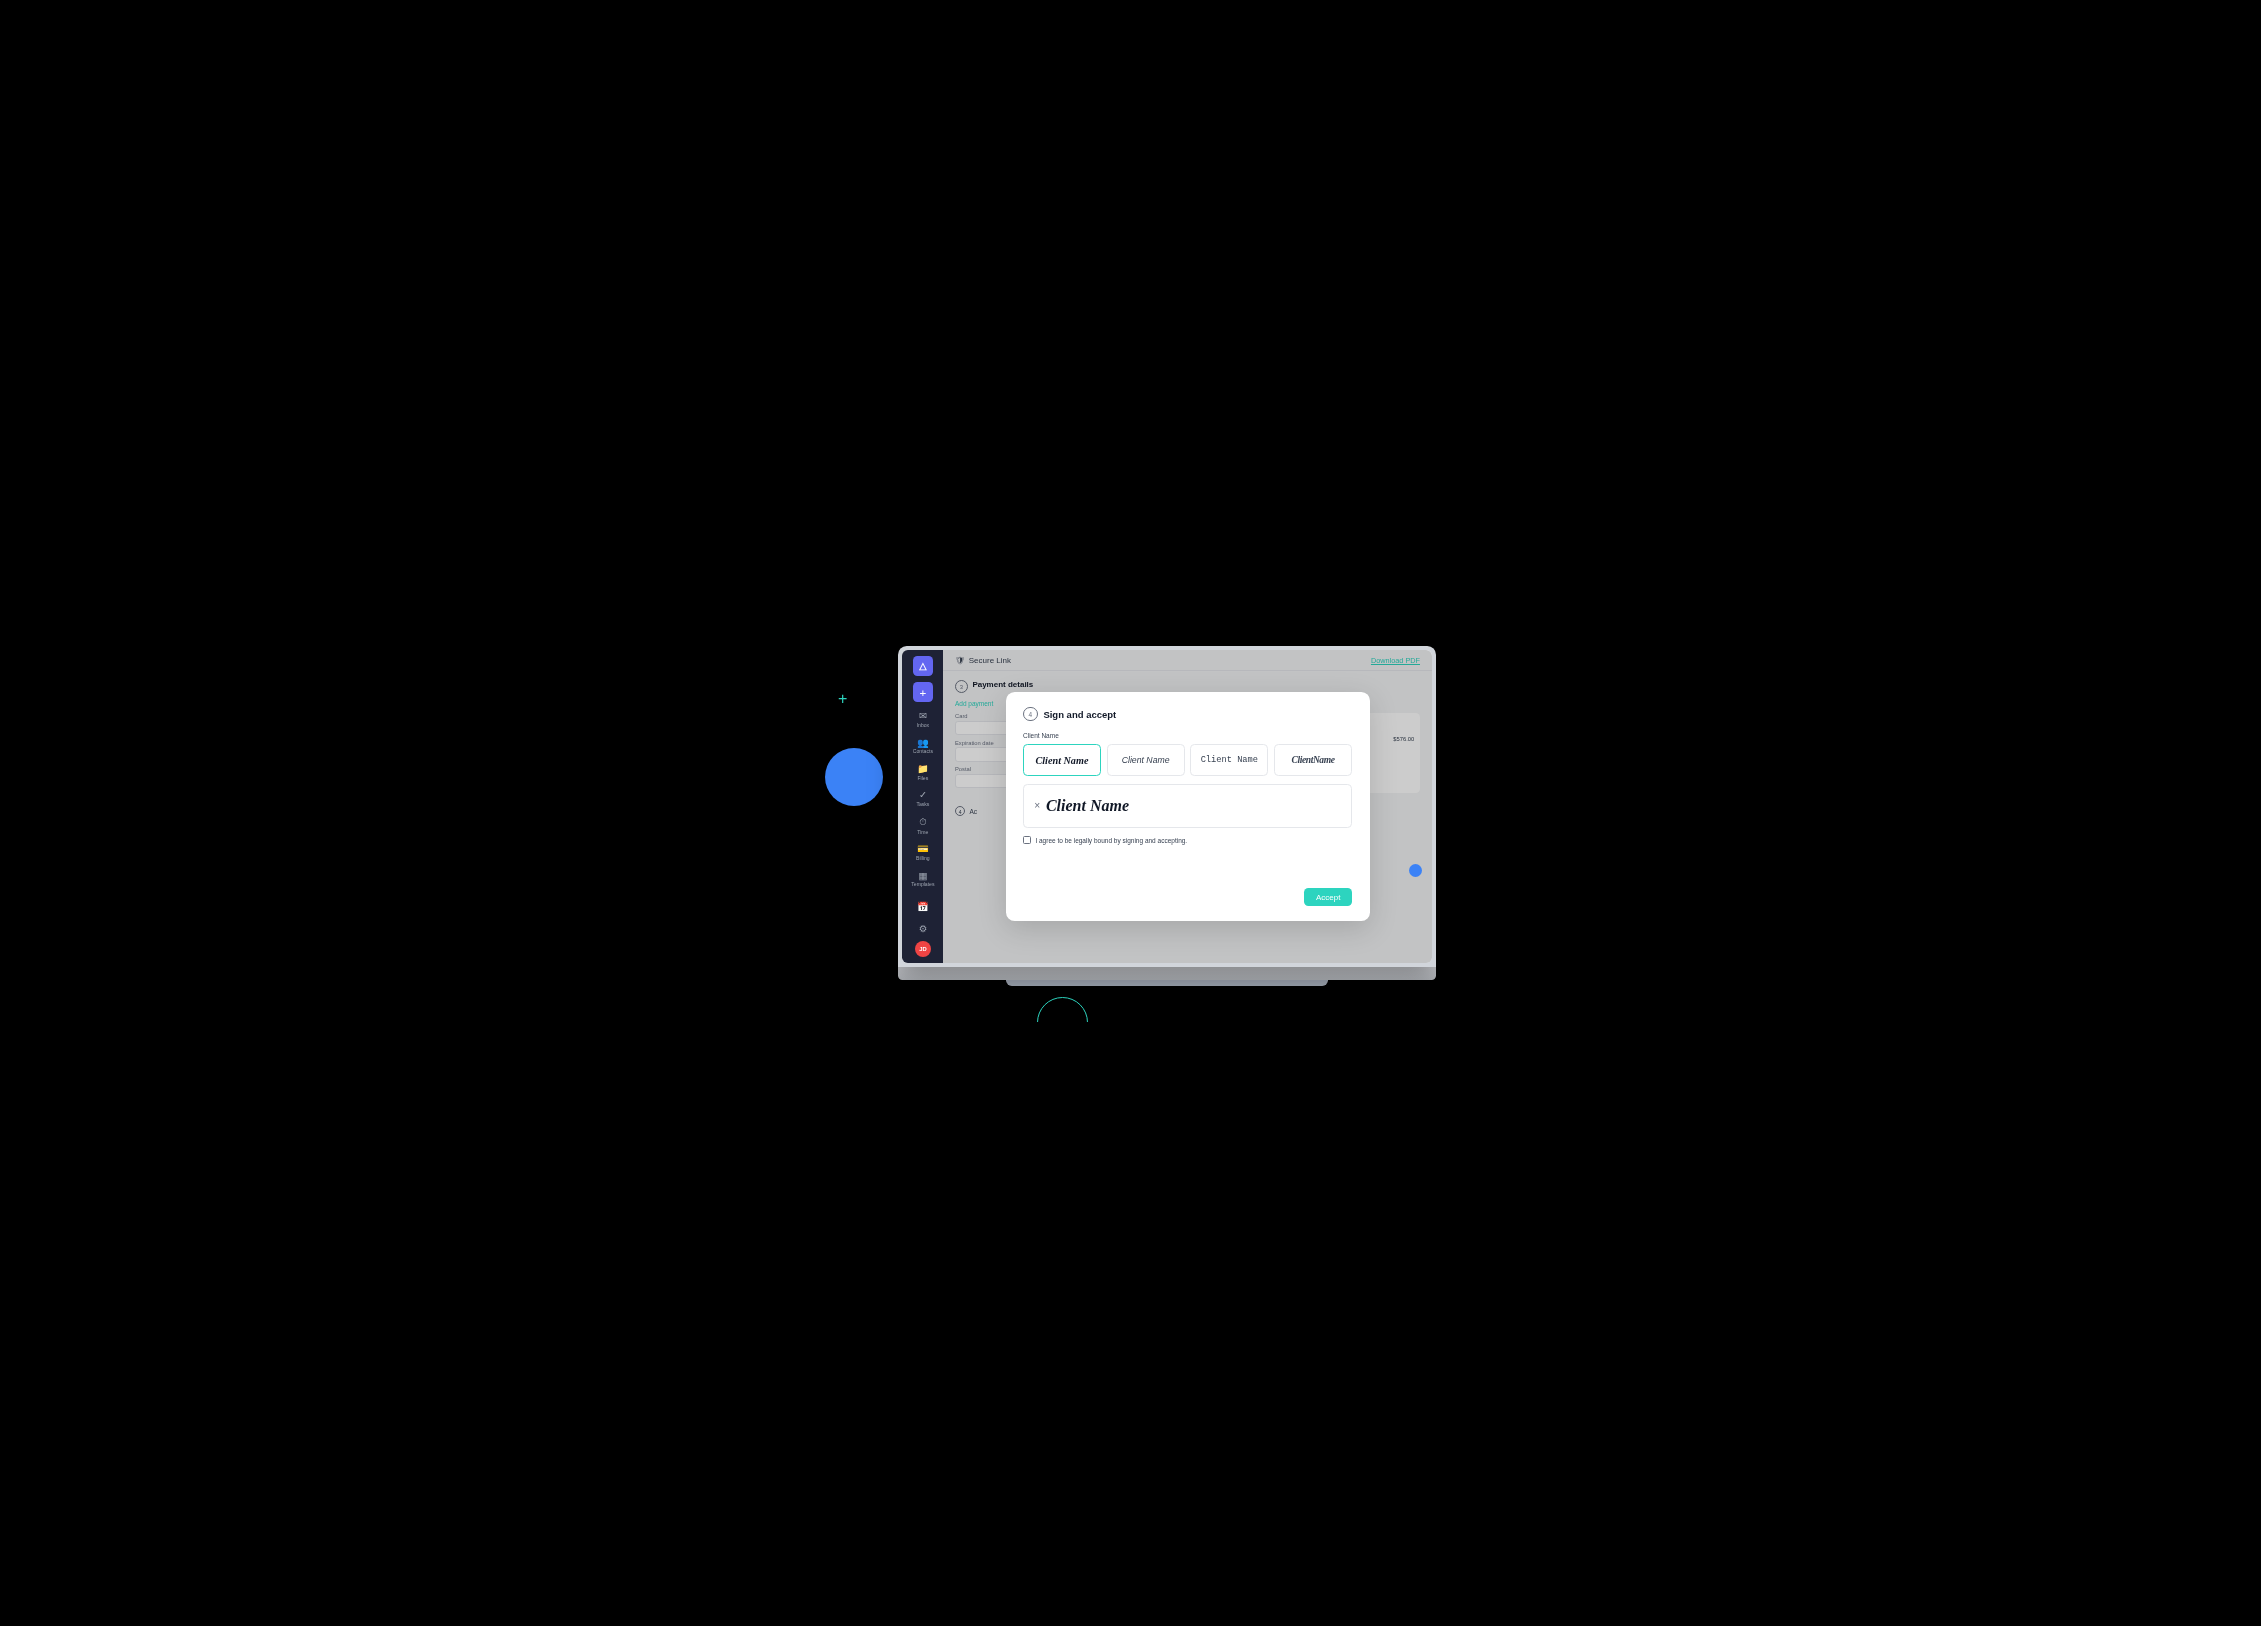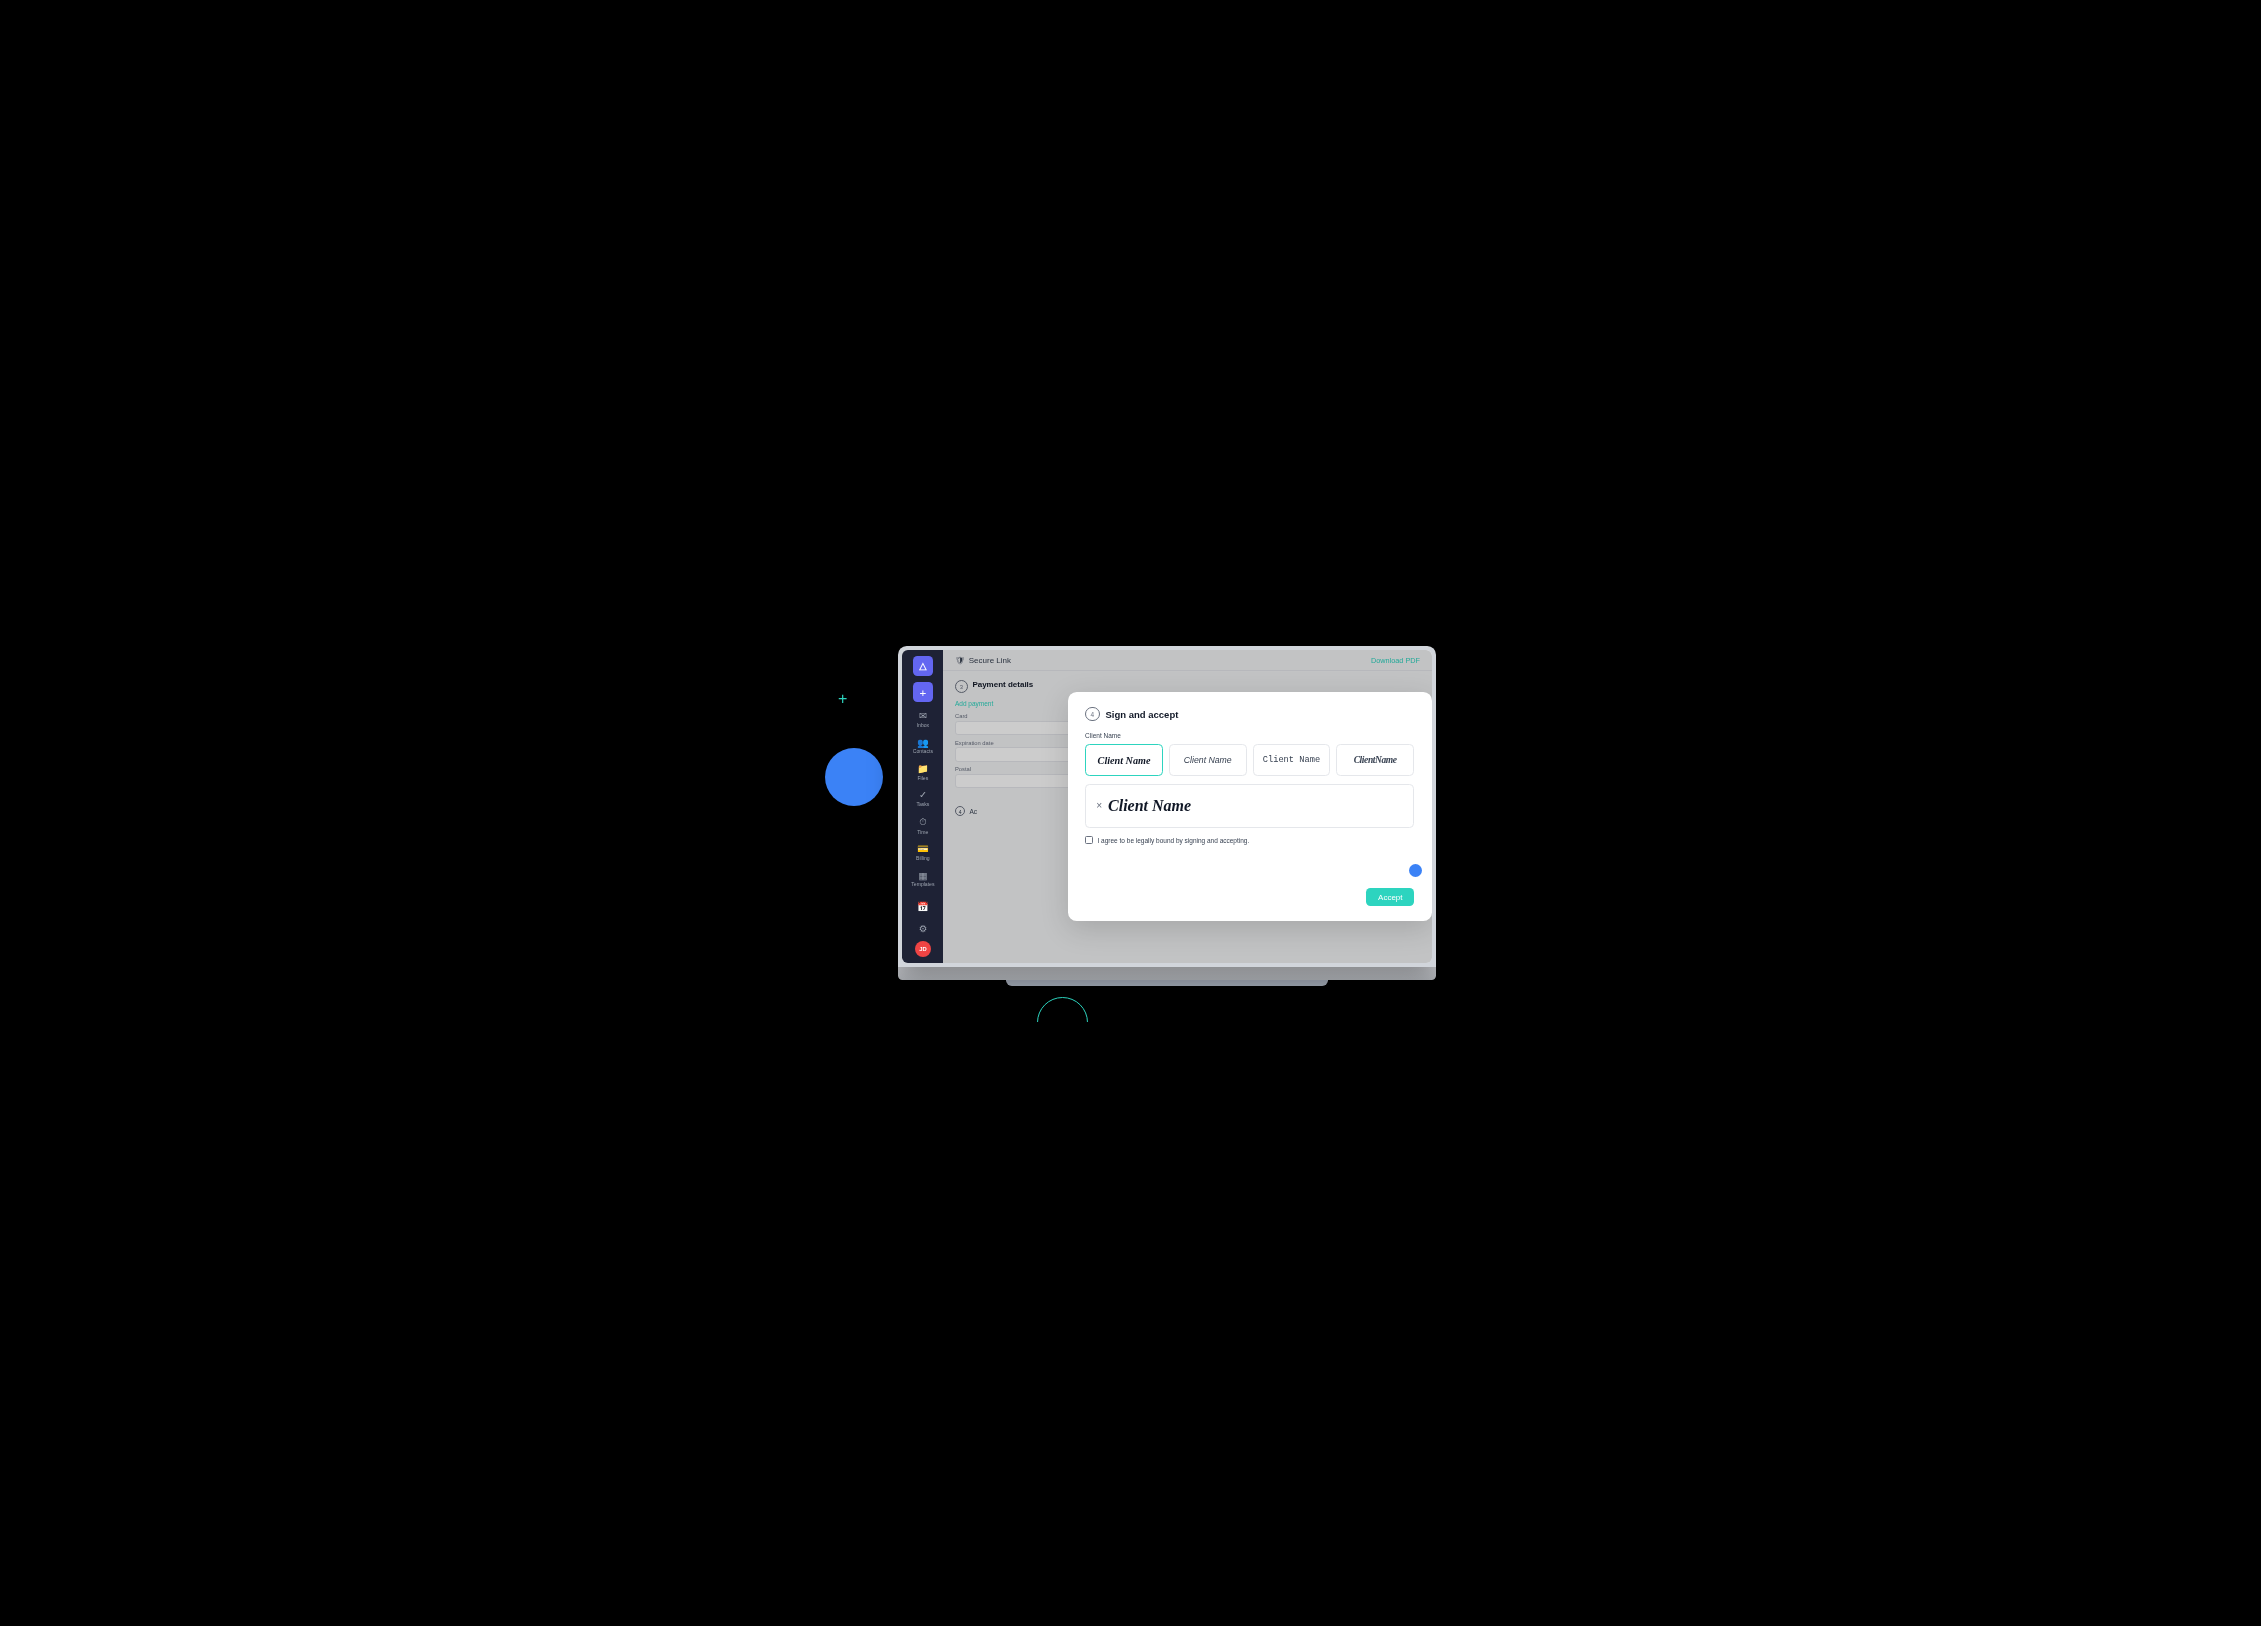--- a/index.html
+++ b/index.html
@@ -239,20 +239,21 @@
 
     .shield-icon {
       color: #374151;
       font-size: 8px;
     }
 
     .download-pdf-link {
       font-size: 7.3px;
       color: #2dd4bf;
       cursor: pointer;
+      text-decoration: underline;
     }
 
     
     .content-area {
       padding: 8.7px 11.6px;
       background: #f3f4f6;
     }
 
     .step-header {
       display: flex;
@@ -349,21 +350,21 @@
       color: #374151;
     }
 
     
     .modal-overlay {
       position: absolute;
       top: 0; left: 0; right: 0; bottom: 0;
       background: rgba(0,0,0,0.2);
       display: flex;
       align-items: center;
-      justify-content: flex-end;
+      justify-content: center;
       z-index: 10;
     }
 
     .modal {
       background: white;
       border-radius: 8.7px;
       padding: 14.6px 17.5px;
       width: 364px;
       box-shadow: 0 7.3px 29px rgba(0,0,0,0.15);
     }

